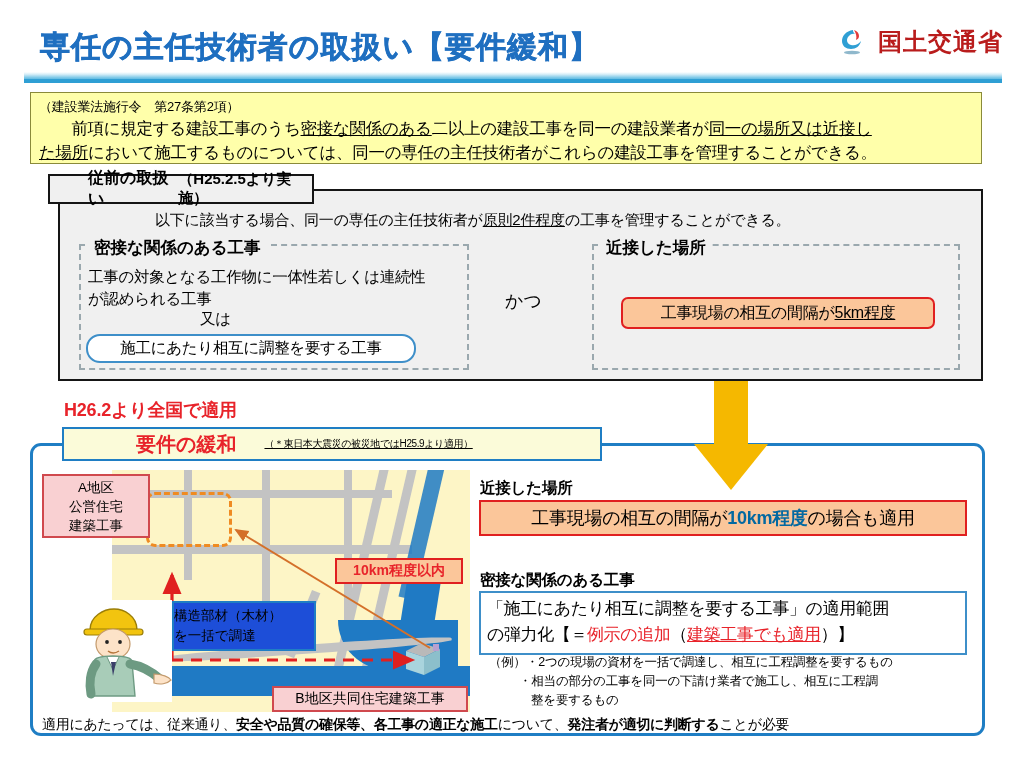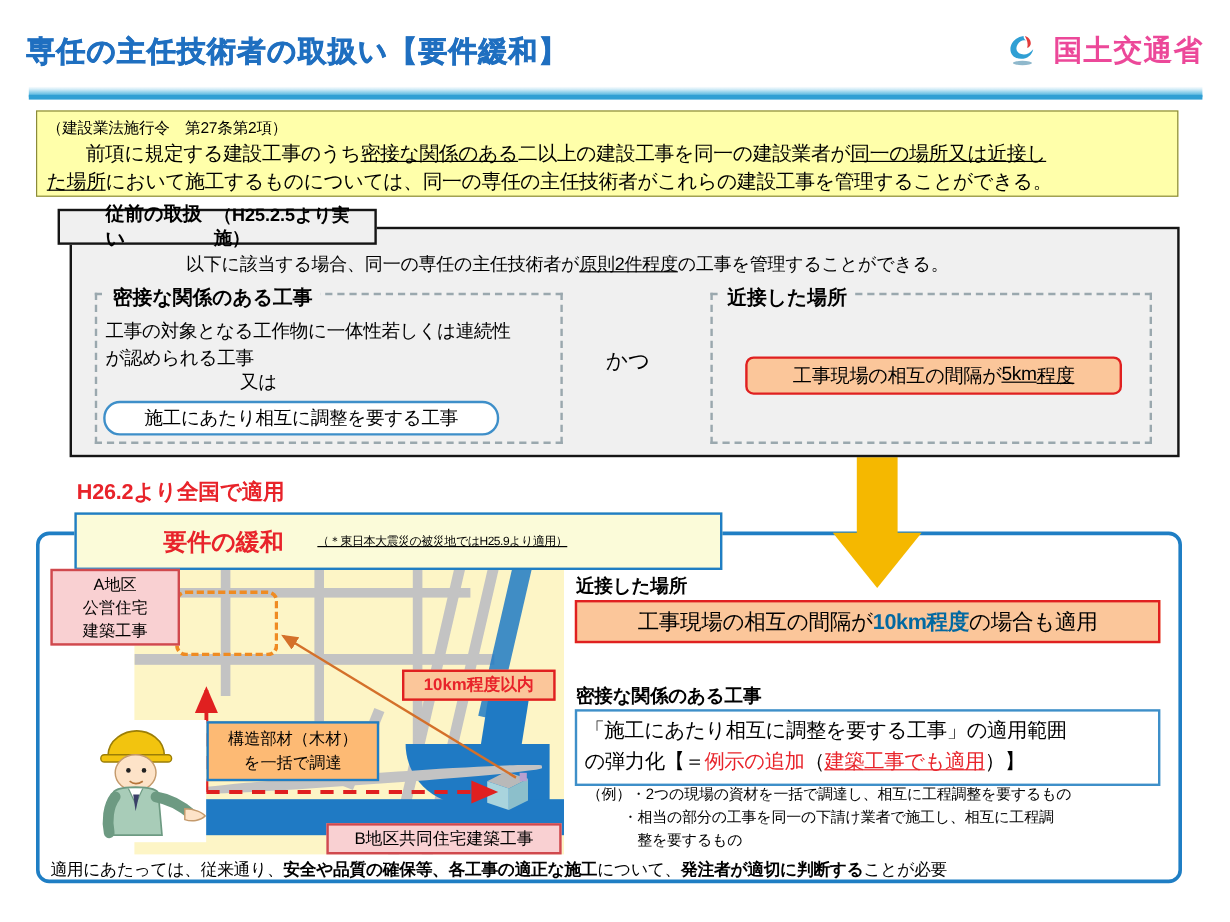--- a/index.html
+++ b/index.html
@@ -6,33 +6,33 @@
   html,body{margin:0;padding:0;background:#ffffff;}
   body{
     width:1025px;height:768px;position:relative;overflow:hidden;
     font-family:"Liberation Sans","DejaVu Sans",sans-serif;
     color:#000;
   }
   .slide{position:absolute;left:0;top:0;width:1025px;height:768px;}
 
   
   .hdr-title{
-    position:absolute;left:22px;top:27px;
-    font-size:24px;font-weight:bold;letter-spacing:1px;
+    position:absolute;left:40px;top:27px;
+    font-size:30px;font-weight:bold;letter-spacing:1px;
     color:#1f6fc0;
     -webkit-text-stroke:0.6px #1f6fc0;
     white-space:nowrap;
   }
   .hdr-logo{
     position:absolute;right:22px;top:26px;
     display:flex;align-items:center;gap:9px;
   }
   .hdr-logo .mark{width:30px;height:30px;position:relative;}
   .hdr-logo .ministry{
-    font-size:24px;font-weight:bold;color:#ec4899;white-space:nowrap;letter-spacing:1px;
+    font-size:24px;font-weight:bold;color:#b91c1c;white-space:nowrap;letter-spacing:1px;
   }
   .hdr-rule{
     position:absolute;left:24px;top:72px;width:978px;height:9px;
     background:linear-gradient(to bottom,#ffffff 0%,#d7eef8 25%,#7fc9e8 62%,#3aa6d8 100%);
   }
   .hdr-rule2{
     position:absolute;left:24px;top:79px;width:978px;height:4px;
     background:#2f9fd4;
   }
 
@@ -106,21 +106,21 @@
     font-size:18px;font-weight:bold;color:#e8232a;letter-spacing:-0.2px;
   }
 
   
   .mainpanel{
     position:absolute;left:30px;top:443px;width:955px;height:293px;
     border:3px solid #1f7ec4;border-radius:11px;box-sizing:border-box;
     background:#ffffff;z-index:2;
   }
   .req-tab{
-    position:absolute;left:62px;top:427px;width:540px;height:48px;
+    position:absolute;left:62px;top:427px;width:540px;height:34px;
     background:#fbfbd9;border:2.6px solid #1f7ec4;box-sizing:border-box;
     display:flex;align-items:center;z-index:8;
   }
   .req-tab .big{
     color:#e8232a;font-size:20px;font-weight:bold;margin-left:72px;letter-spacing:0px;
   }
   .req-tab .note{font-size:10px;margin-left:28px;letter-spacing:-0.4px;text-decoration:underline;}
 
   
   .map{
@@ -145,22 +145,22 @@
     font-size:13.5px;line-height:19px;z-index:8;
   }
   .lbl-eng{
     position:absolute;left:35px;top:565px;width:118px;height:46px;
     background:#ffffff;border:2px solid #3e8fc9;box-sizing:border-box;
     display:flex;flex-direction:column;align-items:center;justify-content:center;
     font-size:13.5px;line-height:20px;z-index:8;
   }
   .lbl-mat{
     position:absolute;left:172px;top:601px;width:144px;height:50px;
-    background:#fdba74;border:2.4px solid #1f7ec4;box-sizing:border-box;
-    display:flex;flex-direction:column;align-items:center;justify-content:center;
+    background:#1d4ed8;border:2.4px solid #1f7ec4;box-sizing:border-box;
+    display:flex;flex-direction:column;align-items:flex-start;justify-content:center;
     font-size:13.5px;line-height:20px;z-index:8;
   }
   .lbl-10km{
     position:absolute;left:335px;top:558px;width:128px;height:26px;
     background:#fbc69a;border:2px solid #e02020;box-sizing:border-box;
     display:flex;align-items:center;justify-content:center;
     font-size:14px;font-weight:bold;color:#e8232a;z-index:9;
   }
   .lbl-b{
     position:absolute;left:272px;top:686px;width:196px;height:26px;

